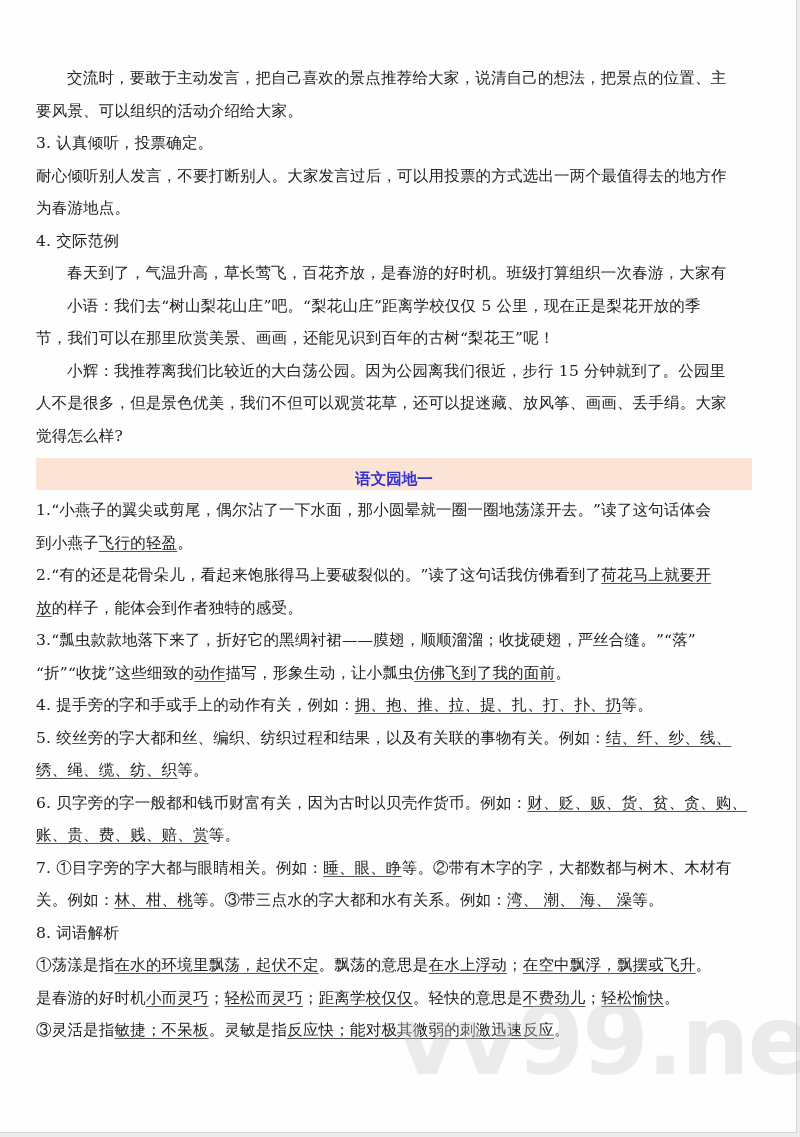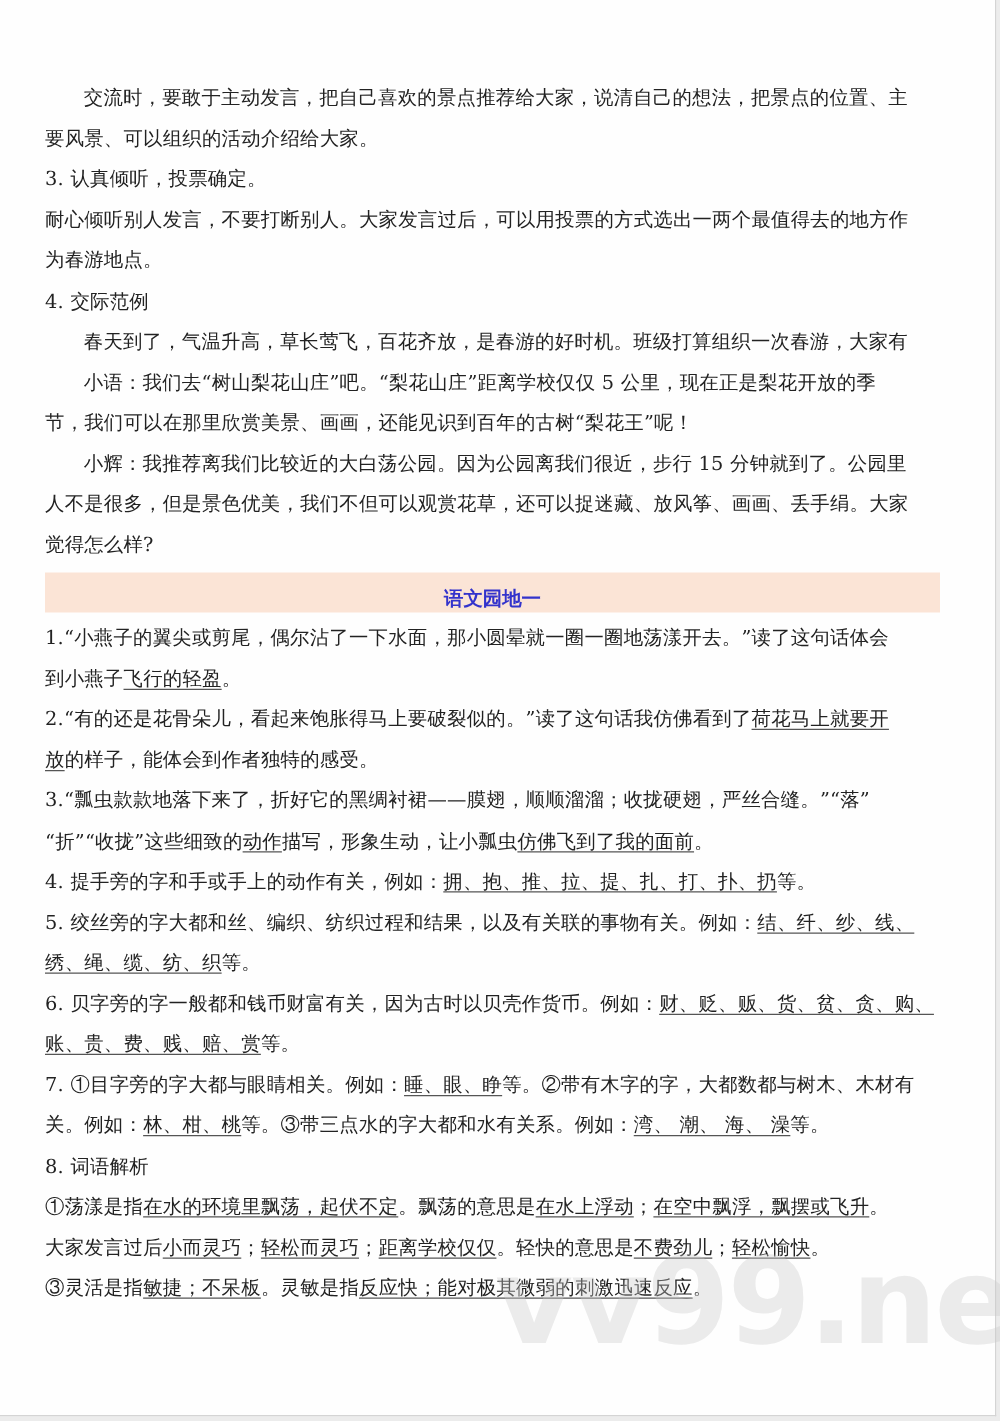--- a/index.html
+++ b/index.html
@@ -65,18 +65,18 @@
     <div class="line"><span class="u">绣、绳、缆、纺、织</span><span>等。</span></div>
 
     <div class="line"><span>6. 贝字旁的字一般都和钱币财富有关，因为古时以贝壳作货币。例如：</span><span class="u">财、贬、贩、货、贫、贪、购、</span></div>
     <div class="line"><span class="u">账、贵、费、贱、赔、赏</span><span>等。</span></div>
 
     <div class="line"><span>7. ①目字旁的字大都与眼睛相关。例如：</span><span class="u">睡、眼、睁</span><span>等。②带有木字的字，大都数都与树木、木材有</span></div>
     <div class="line"><span>关。例如：</span><span class="u">林、柑、桃</span><span>等。③带三点水的字大都和水有关系。例如：</span><span class="u">湾、 潮、 海、 澡</span><span>等。</span></div>
 
     <div class="line">8. 词语解析</div>
     <div class="line"><span>①荡漾是指</span><span class="u">在水的环境里飘荡，起伏不定</span><span>。飘荡的意思是</span><span class="u">在水上浮动</span><span>；</span><span class="u">在空中飘浮，飘摆或飞升</span><span>。</span></div>
-    <div class="line"><span>大家发言过后</span><span class="u">小而灵巧</span><span>；</span><span class="u">轻松而灵巧</span><span>；</span><span class="u">距离学校仅仅</span><span>。轻快的意思是</span><span class="u">不费劲儿</span><span>；</span><span class="u">轻松愉快</span><span>。</span></div>
+    <div class="line"><span>是春游的好时机</span><span class="u">小而灵巧</span><span>；</span><span class="u">轻松而灵巧</span><span>；</span><span class="u">距离学校仅仅</span><span>。轻快的意思是</span><span class="u">不费劲儿</span><span>；</span><span class="u">轻松愉快</span><span>。</span></div>
     <div class="line"><span>③灵活是指</span><span class="u">敏捷；不呆板</span><span>。灵敏是指</span><span class="u">反应快；能对极其微弱的刺激迅速反应</span><span>。</span></div>
   </div>
 
   <div class="watermark">vv99.net</div>
 </div>
 
 </body></html>

